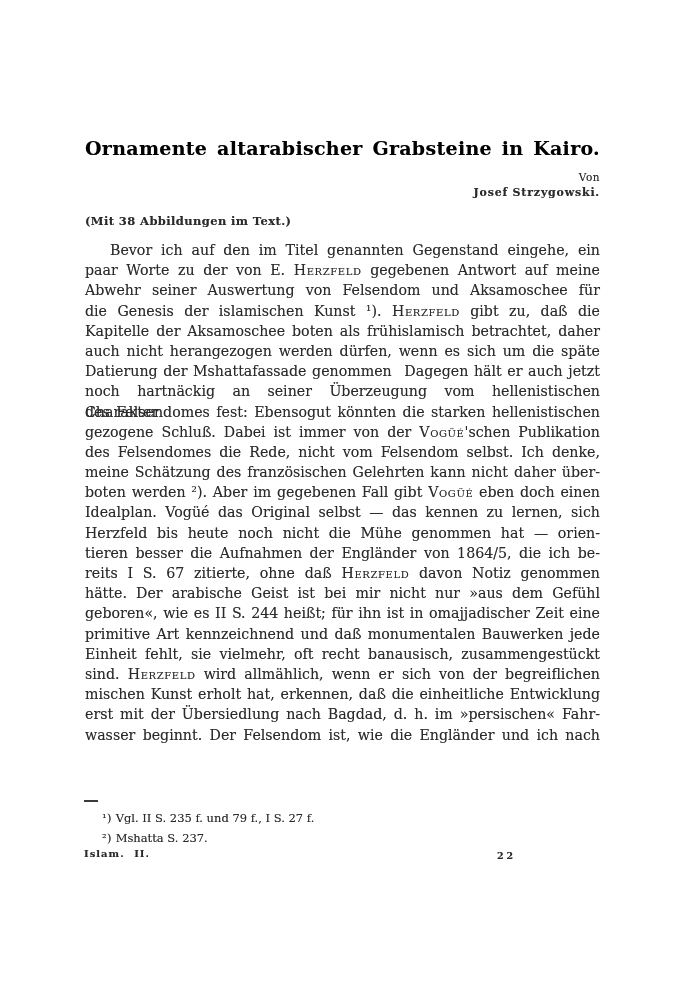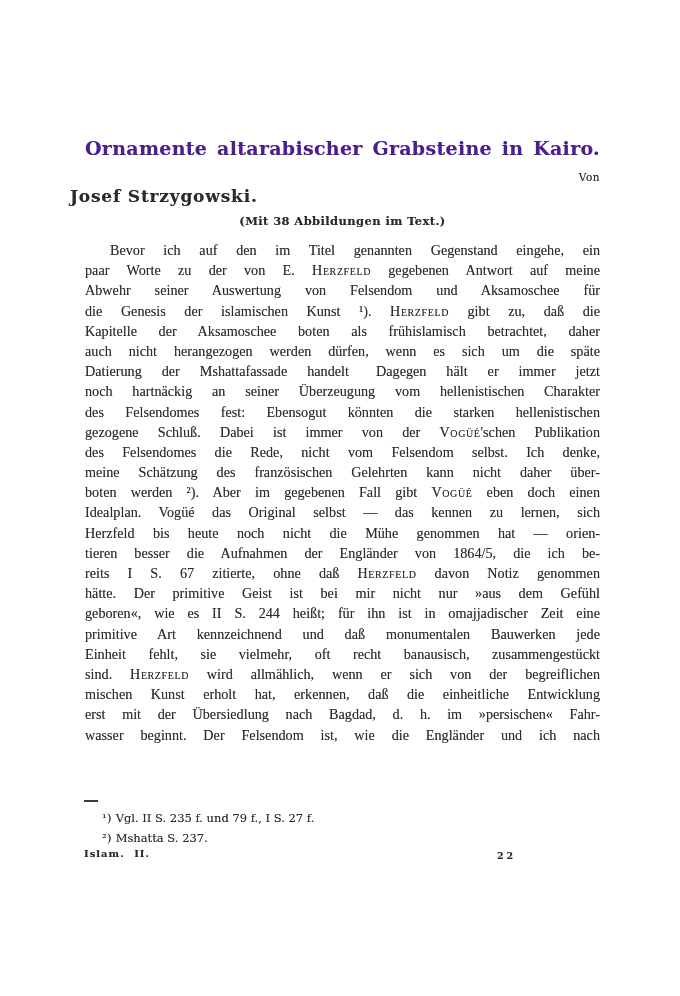--- a/index.html
+++ b/index.html
@@ -19,62 +19,60 @@
     text-shadow: 0 0 0.5px rgba(43,43,43,0.45);
   }
   .title {
     position: absolute;
     left: 85px;
     top: 135px;
     width: 515px;
     margin: 0;
     font-size: 19px;
     font-weight: 700;
-    color: #4c1d95;
+    color: #000000;
     letter-spacing: 0.3px;
     text-align: justify;
     text-align-last: justify;
     line-height: 26px;
   }
   .von {
     position: absolute;
     left: 85px;
     top: 171px;
     width: 515px;
     font-size: 10.5px;
     text-align: right;
     letter-spacing: 0.5px;
   }
   .author {
     position: absolute;
-    left: 70px;
+    left: 85px;
     top: 186px;
     width: 515px;
-    font-size: 17px;
+    font-size: 11px;
     font-weight: 700;
-    text-align: left;
+    text-align: right;
     letter-spacing: 0.8px;
   }
   .subtitle {
     position: absolute;
     left: 85px;
     top: 214px;
     width: 515px;
     font-size: 11.5px;
     font-weight: 700;
-    text-align: center;
     letter-spacing: 0.4px;
   }
   .bodytext {
     position: absolute;
     left: 85px;
     top: 240px;
     width: 515px;
     font-size: 14.2px;
-    font-family: Liberation Serif, serif;
   }
   .line {
     line-height: 20.2px;
     height: 20.2px;
     text-align: justify;
     text-align-last: justify;
     overflow: visible;
   }
   .line:first-child { text-indent: 25px; }
   .sc { font-variant: small-caps; letter-spacing: 0.6px; }
@@ -126,32 +124,32 @@
 
   <div class="subtitle">(Mit 38 Abbildungen im Text.)</div>
 
   <div class="bodytext">
       <div class="line"><span>Bevor ich auf den im Titel genannten Gegenstand eingehe, ein</span></div>
       <div class="line"><span>paar Worte zu der von E. </span><span class="sc">Herzfeld</span><span> gegebenen Antwort auf meine</span></div>
       <div class="line"><span>Abwehr seiner Auswertung von Felsendom und Aksamoschee für</span></div>
       <div class="line"><span>die Genesis der islamischen Kunst ¹). </span><span class="sc">Herzfeld</span><span> gibt zu, daß die</span></div>
       <div class="line"><span>Kapitelle der Aksamoschee boten als frühislamisch betrachtet, daher</span></div>
       <div class="line"><span>auch nicht herangezogen werden dürfen, wenn es sich um die späte</span></div>
-      <div class="line"><span>Datierung der Mshattafassade handelt  Dagegen hält er immer jetzt</span></div>
+      <div class="line"><span>Datierung der Mshattafassade genommen  Dagegen hält er auch jetzt</span></div>
       <div class="line"><span>noch hartnäckig an seiner Überzeugung vom hellenistischen Charakter</span></div>
       <div class="line"><span>des Felsendomes fest: Ebensogut könnten die starken hellenistischen</span></div>
       <div class="line"><span>gezogene Schluß. Dabei ist immer von der </span><span class="sc">Vogüé</span><span>'schen Publikation</span></div>
       <div class="line"><span>des Felsendomes die Rede, nicht vom Felsendom selbst. Ich denke,</span></div>
       <div class="line"><span>meine Schätzung des französischen Gelehrten kann nicht daher über-</span></div>
       <div class="line"><span>boten werden ²). Aber im gegebenen Fall gibt </span><span class="sc">Vogüé</span><span> eben doch einen</span></div>
       <div class="line"><span>Idealplan. Vogüé das Original selbst — das kennen zu lernen, sich</span></div>
       <div class="line"><span>Herzfeld bis heute noch nicht die Mühe genommen hat — orien-</span></div>
       <div class="line"><span>tieren besser die Aufnahmen der Engländer von 1864/5, die ich be-</span></div>
       <div class="line"><span>reits I S. 67 zitierte, ohne daß </span><span class="sc">Herzfeld</span><span> davon Notiz genommen</span></div>
-      <div class="line"><span>hätte. Der primitive Geist ist bei mir nicht nur »aus dem Gefühl</span></div>
+      <div class="line"><span>hätte. Der arabische Geist ist bei mir nicht nur »aus dem Gefühl</span></div>
       <div class="line"><span>geboren«, wie es II S. 244 heißt; für ihn ist in omajjadischer Zeit eine</span></div>
       <div class="line"><span>primitive Art kennzeichnend und daß monumentalen Bauwerken jede</span></div>
       <div class="line"><span>Einheit fehlt, sie vielmehr, oft recht banausisch, zusammengestückt</span></div>
       <div class="line"><span>sind. </span><span class="sc">Herzfeld</span><span> wird allmählich, wenn er sich von der begreiflichen</span></div>
       <div class="line"><span>mischen Kunst erholt hat, erkennen, daß die einheitliche Entwicklung</span></div>
       <div class="line"><span>erst mit der Übersiedlung nach Bagdad, d. h. im »persischen« Fahr-</span></div>
       <div class="line"><span>wasser beginnt. Der Felsendom ist, wie die Engländer und ich nach</span></div>
     </div>
 
   <div class="fnrule"></div>

